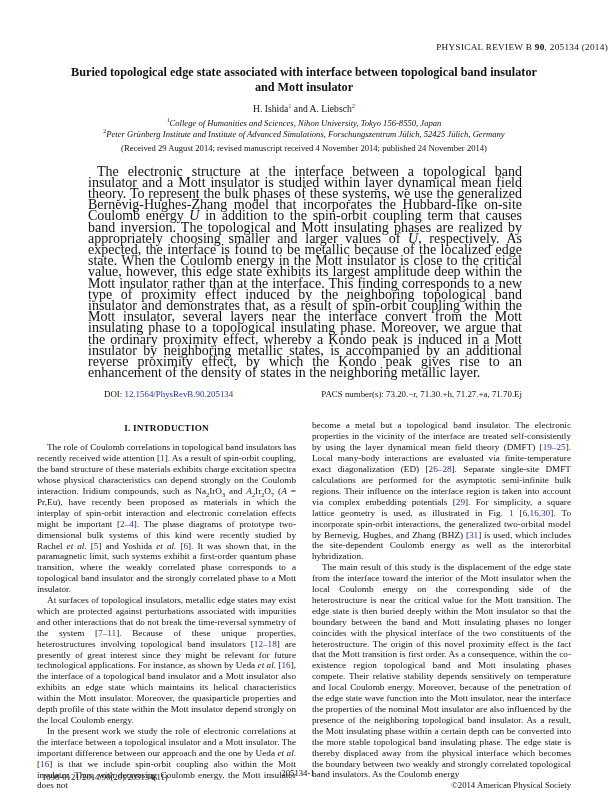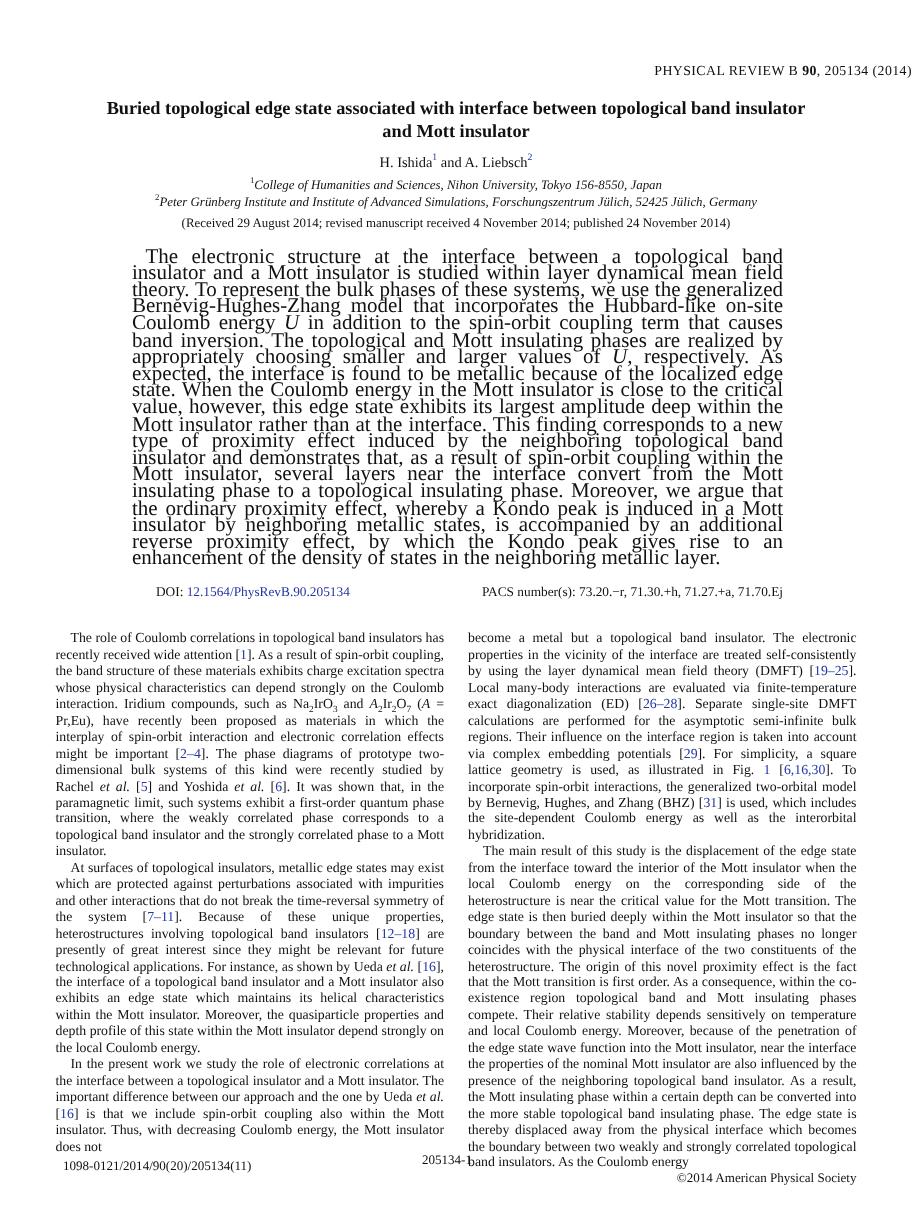--- a/index.html
+++ b/index.html
@@ -109,20 +109,21 @@
 
   <p class="abstract"><span>The electronic structure at the interface between a topological band insulator and a Mott insulator is studied within layer dynamical mean field theory. To represent the bulk phases of these systems, we use the generalized Bernevig-Hughes-Zhang model that incorporates the Hubbard-like on-site Coulomb energy </span><span class="t-i">U</span><span> in addition to the spin-orbit coupling term that causes band inversion. The topological and Mott insulating phases are realized by appropriately choosing smaller and larger values of </span><span class="t-i">U</span><span>, respectively. As expected, the interface is found to be metallic because of the localized edge state. When the Coulomb energy in the Mott insulator is close to the critical value, however, this edge state exhibits its largest amplitude deep within the Mott insulator rather than at the interface. This finding corresponds to a new type of proximity effect induced by the neighboring topological band insulator and demonstrates that, as a result of spin-orbit coupling within the Mott insulator, several layers near the interface convert from the Mott insulating phase to a topological insulating phase. Moreover, we argue that the ordinary proximity effect, whereby a Kondo peak is induced in a Mott insulator by neighboring metallic states, is accompanied by an additional reverse proximity effect, by which the Kondo peak gives rise to an enhancement of the density of states in the neighboring metallic layer.</span></p>
 
   <div class="doi-row">
     <span><span>DOI: </span><a class="link">12.1564/PhysRevB.90.205134</a></span>
     <span>PACS number(s): 73.20.−r, 71.30.+h, 71.27.+a, 71.70.Ej</span>
   </div>
 
   <div class="columns">
     <div class="col">
+      <div class="section-heading">I. INTRODUCTION</div>
       <p><span>The role of Coulomb correlations in topological band insulators has recently received wide attention [</span><span class="t-cite">1</span><span>]. As a result of spin-orbit coupling, the band structure of these materials exhibits charge excitation spectra whose physical characteristics can depend strongly on the Coulomb interaction. Iridium compounds, such as Na</span><span class="t-sub">2</span><span>IrO</span><span class="t-sub">3</span><span> and </span><span class="t-i">A</span><span class="t-sub">2</span><span>Ir</span><span class="t-sub">2</span><span>O</span><span class="t-sub">7</span><span> (</span><span class="t-i">A</span><span> = Pr,Eu), have recently been proposed as materials in which the interplay of spin-orbit interaction and electronic correlation effects might be important [</span><span class="t-cite">2–4</span><span>]. The phase diagrams of prototype two-dimensional bulk systems of this kind were recently studied by Rachel </span><span class="t-i">et al.</span><span> [</span><span class="t-cite">5</span><span>] and Yoshida </span><span class="t-i">et al.</span><span> [</span><span class="t-cite">6</span><span>]. It was shown that, in the paramagnetic limit, such systems exhibit a first-order quantum phase transition, where the weakly correlated phase corresponds to a topological band insulator and the strongly correlated phase to a Mott insulator.</span></p>
       <p><span>At surfaces of topological insulators, metallic edge states may exist which are protected against perturbations associated with impurities and other interactions that do not break the time-reversal symmetry of the system [</span><span class="t-cite">7–11</span><span>]. Because of these unique properties, heterostructures involving topological band insulators [</span><span class="t-cite">12–18</span><span>] are presently of great interest since they might be relevant for future technological applications. For instance, as shown by Ueda </span><span class="t-i">et al.</span><span> [</span><span class="t-cite">16</span><span>], the interface of a topological band insulator and a Mott insulator also exhibits an edge state which maintains its helical characteristics within the Mott insulator. Moreover, the quasiparticle properties and depth profile of this state within the Mott insulator depend strongly on the local Coulomb energy.</span></p>
       <p><span>In the present work we study the role of electronic correlations at the interface between a topological insulator and a Mott insulator. The important difference between our approach and the one by Ueda </span><span class="t-i">et al.</span><span> [</span><span class="t-cite">16</span><span>] is that we include spin-orbit coupling also within the Mott insulator. Thus, with decreasing Coulomb energy, the Mott insulator does not</span></p>
     </div>
     <div class="col">
       <p class="no-indent"><span>become a metal but a topological band insulator. The electronic properties in the vicinity of the interface are treated self-consistently by using the layer dynamical mean field theory (DMFT) [</span><span class="t-cite">19–25</span><span>]. Local many-body interactions are evaluated via finite-temperature exact diagonalization (ED) [</span><span class="t-cite">26–28</span><span>]. Separate single-site DMFT calculations are performed for the asymptotic semi-infinite bulk regions. Their influence on the interface region is taken into account via complex embedding potentials [</span><span class="t-cite">29</span><span>]. For simplicity, a square lattice geometry is used, as illustrated in Fig. </span><span class="t-cite">1</span><span> [</span><span class="t-cite">6,16,30</span><span>]. To incorporate spin-orbit interactions, the generalized two-orbital model by Bernevig, Hughes, and Zhang (BHZ) [</span><span class="t-cite">31</span><span>] is used, which includes the site-dependent Coulomb energy as well as the interorbital hybridization.</span></p>
       <p><span>The main result of this study is the displacement of the edge state from the interface toward the interior of the Mott insulator when the local Coulomb energy on the corresponding side of the heterostructure is near the critical value for the Mott transition. The edge state is then buried deeply within the Mott insulator so that the boundary between the band and Mott insulating phases no longer coincides with the physical interface of the two constituents of the heterostructure. The origin of this novel proximity effect is the fact that the Mott transition is first order. As a consequence, within the co-existence region topological band and Mott insulating phases compete. Their relative stability depends sensitively on temperature and local Coulomb energy. Moreover, because of the penetration of the edge state wave function into the Mott insulator, near the interface the properties of the nominal Mott insulator are also influenced by the presence of the neighboring topological band insulator. As a result, the Mott insulating phase within a certain depth can be converted into the more stable topological band insulating phase. The edge state is thereby displaced away from the physical interface which becomes the boundary between two weakly and strongly correlated topological band insulators. As the Coulomb energy</span></p>
     </div>
   </div>
 

